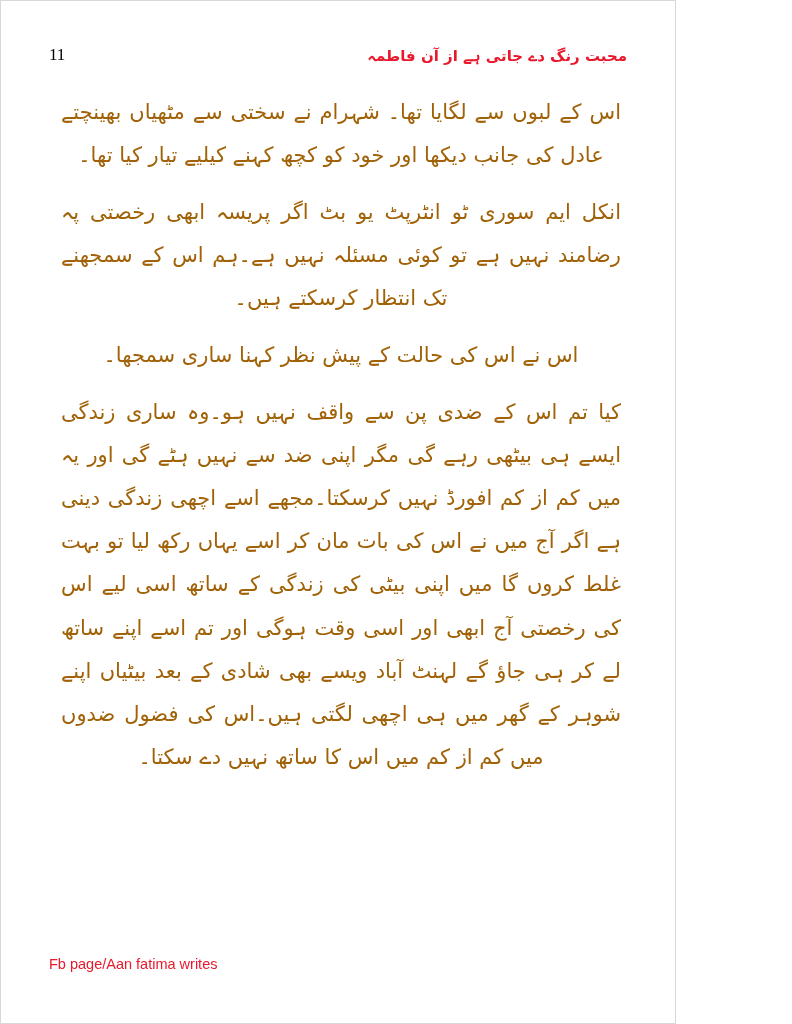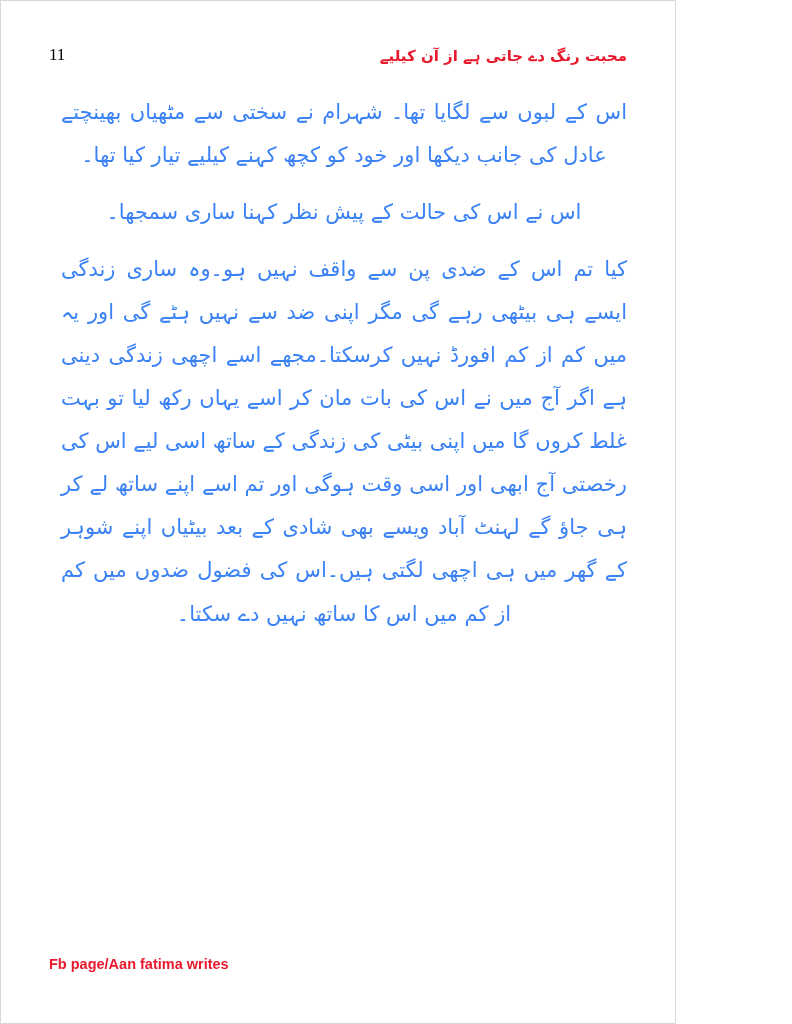--- a/index.html
+++ b/index.html
@@ -47,47 +47,47 @@
     font-family: "DejaVu Sans", sans-serif;
     direction: rtl;
     unicode-bidi: bidi-override;
     font-weight: bold;
     letter-spacing: 0.5px;
   }
   .body-text {
     position: absolute;
     top: 90px;
     left: 60px;
-    right: 48px;
+    right: 54px;
     direction: rtl;
     text-align: justify;
     text-align-last: center;
     font-size: 21px;
     line-height: 2.05;
     font-family: "DejaVu Sans", sans-serif;
-    color: #3b82f6;
+    color: #a16207;
   }
   .para {
     margin: 0 0 14px 0;
     direction: rtl;
     text-align: justify;
     text-align-last: center;
   }
   .para.first { margin-top: 0; }
   .footer {
     position: absolute;
     left: 48px;
     bottom: 48px;
     font-size: 14.5px;
     font-family: "Liberation Sans", sans-serif;
     line-height: 1.45;
   }
   .footer .fb {
     color: #e8192c;
-    font-weight: bold;
+    font-weight: normal;
   }
   .footer .rights {
     color: #e8192c;
     font-weight: bold;
   }
   .footer .site {
     color: #1f6fd0;
     font-weight: bold;
     text-decoration: none;
   }
@@ -95,25 +95,26 @@
     white-space: nowrap;
   }
 </style>
 </head>
 <body>
 
 <div class="page">
 
   <div class="header-row">
     <div class="page-number">11</div>
-    <div class="header-title">محبت رنگ دے جاتی ہے از آن کیلیے</div>
+    <div class="header-title">محبت رنگ دے جاتی ہے از آن فاطمہ</div>
   </div>
 
   <div class="body-text">
     <p class="para first">اس کے لبوں سے لگایا تھا۔ شہرام نے سختی سے مٹھیاں بھینچتے عادل کی جانب دیکھا اور خود کو کچھ کہنے کیلیے تیار کیا تھا۔</p>
+    <p class="para">انکل ایم سوری ٹو انٹرپٹ یو بٹ اگر پریسہ ابھی رخصتی پہ رضامند نہیں ہے تو کوئی مسئلہ نہیں ہے۔ہم اس کے سمجھنے تک انتظار کرسکتے ہیں۔</p>
     <p class="para">اس نے اس کی حالت کے پیش نظر کہنا ساری سمجھا۔</p>
     <p class="para">کیا تم اس کے ضدی پن سے واقف نہیں ہو۔وہ ساری زندگی ایسے ہی بیٹھی رہے گی مگر اپنی ضد سے نہیں ہٹے گی اور یہ میں کم از کم افورڈ نہیں کرسکتا۔مجھے اسے اچھی زندگی دینی ہے اگر آج میں نے اس کی بات مان کر اسے یہاں رکھ لیا تو بہت غلط کروں گا میں اپنی بیٹی کی زندگی کے ساتھ اسی لیے اس کی رخصتی آج ابھی اور اسی وقت ہوگی اور تم اسے اپنے ساتھ لے کر ہی جاؤ گے لہنٹ آباد ویسے بھی شادی کے بعد بیٹیاں اپنے شوہر کے گھر میں ہی اچھی لگتی ہیں۔اس کی فضول ضدوں میں کم از کم میں اس کا ساتھ نہیں دے سکتا۔</p>
   </div>
 
   <div class="footer">
     <div class="fb">Fb page/Aan fatima writes</div>
   </div>
 
 </div>
 

